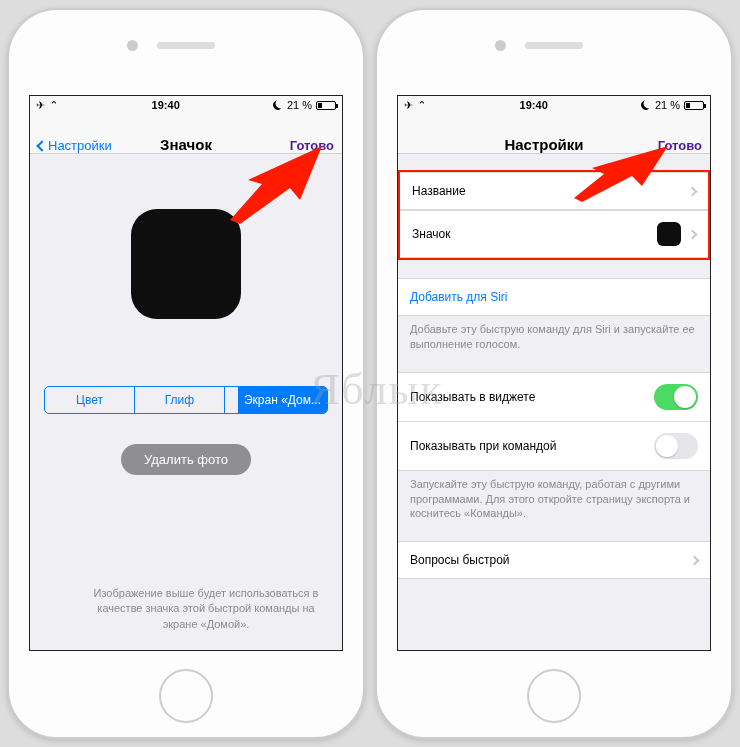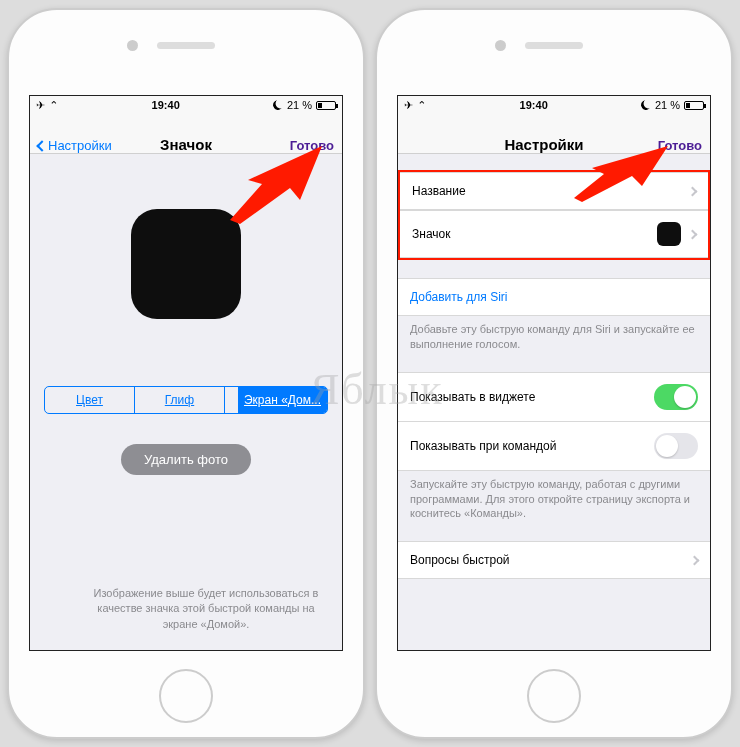--- a/index.html
+++ b/index.html
@@ -120,21 +120,20 @@
   border-radius: 5px;
   overflow: hidden;
   font-size: 12px;
 }
 .seg > div {
   flex: 1;
   text-align: center;
   padding: 6px 0;
   color: #007aff;
   border-right: 1px solid #007aff;
-  text-decoration: underline;
 }
 .seg > div:last-child { border-right: none; }
 .seg > .active { background: #007aff; color: #fff; margin-left: 13px; }
 .pill-btn {
   margin: 18px auto;
   width: 130px;
   text-align: center;
   padding: 8px 0;
   background: #8e8e93;
   color: #fff;

